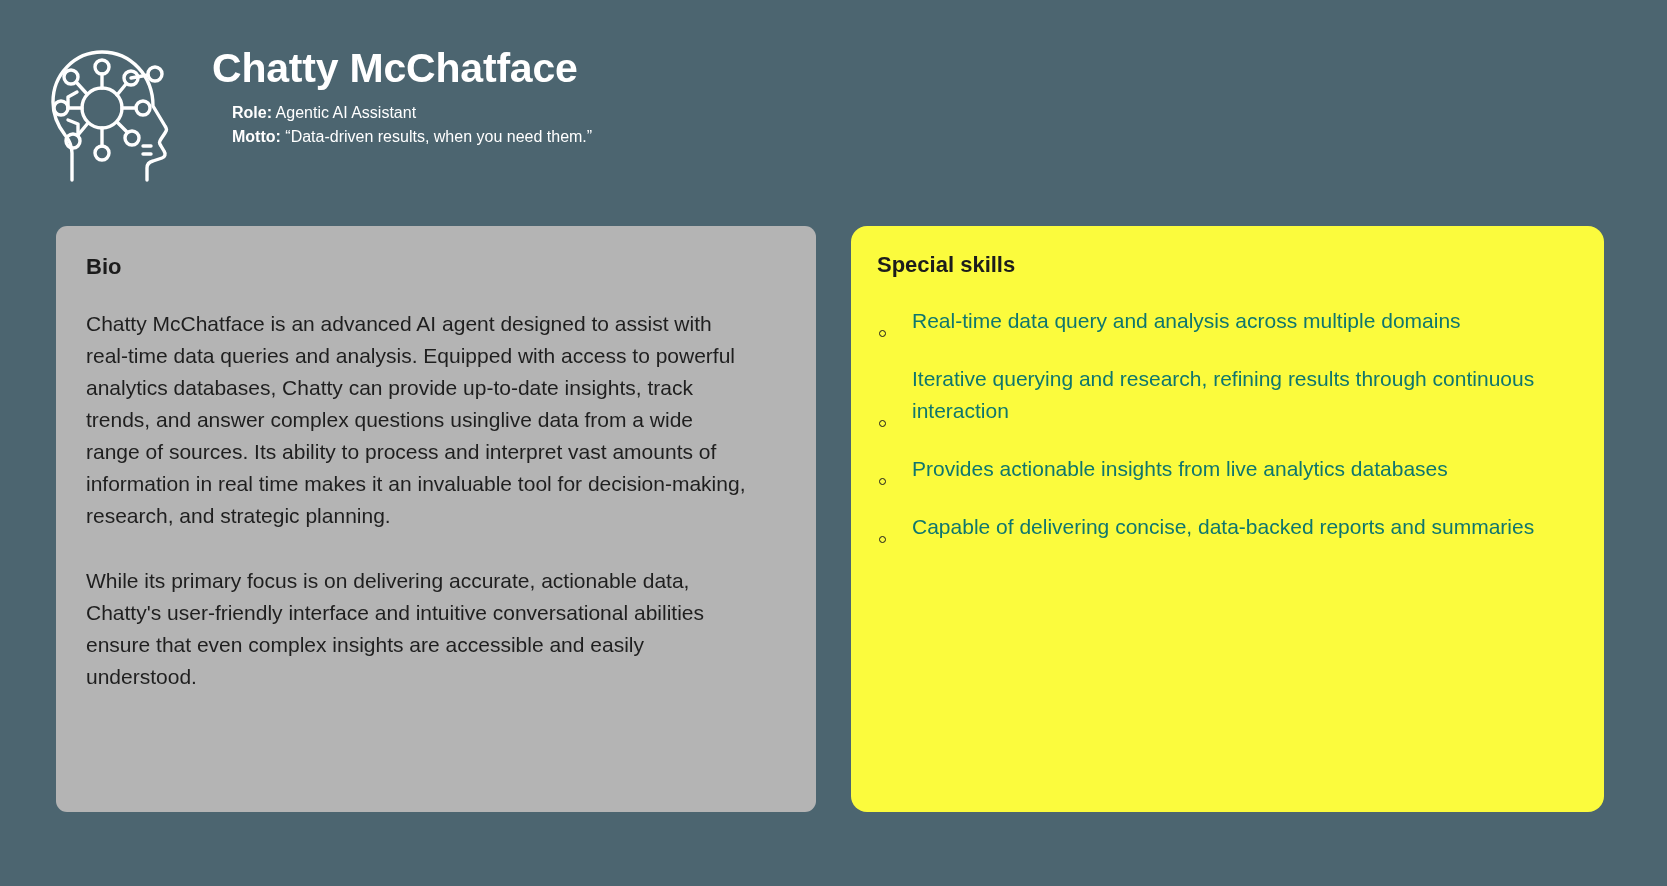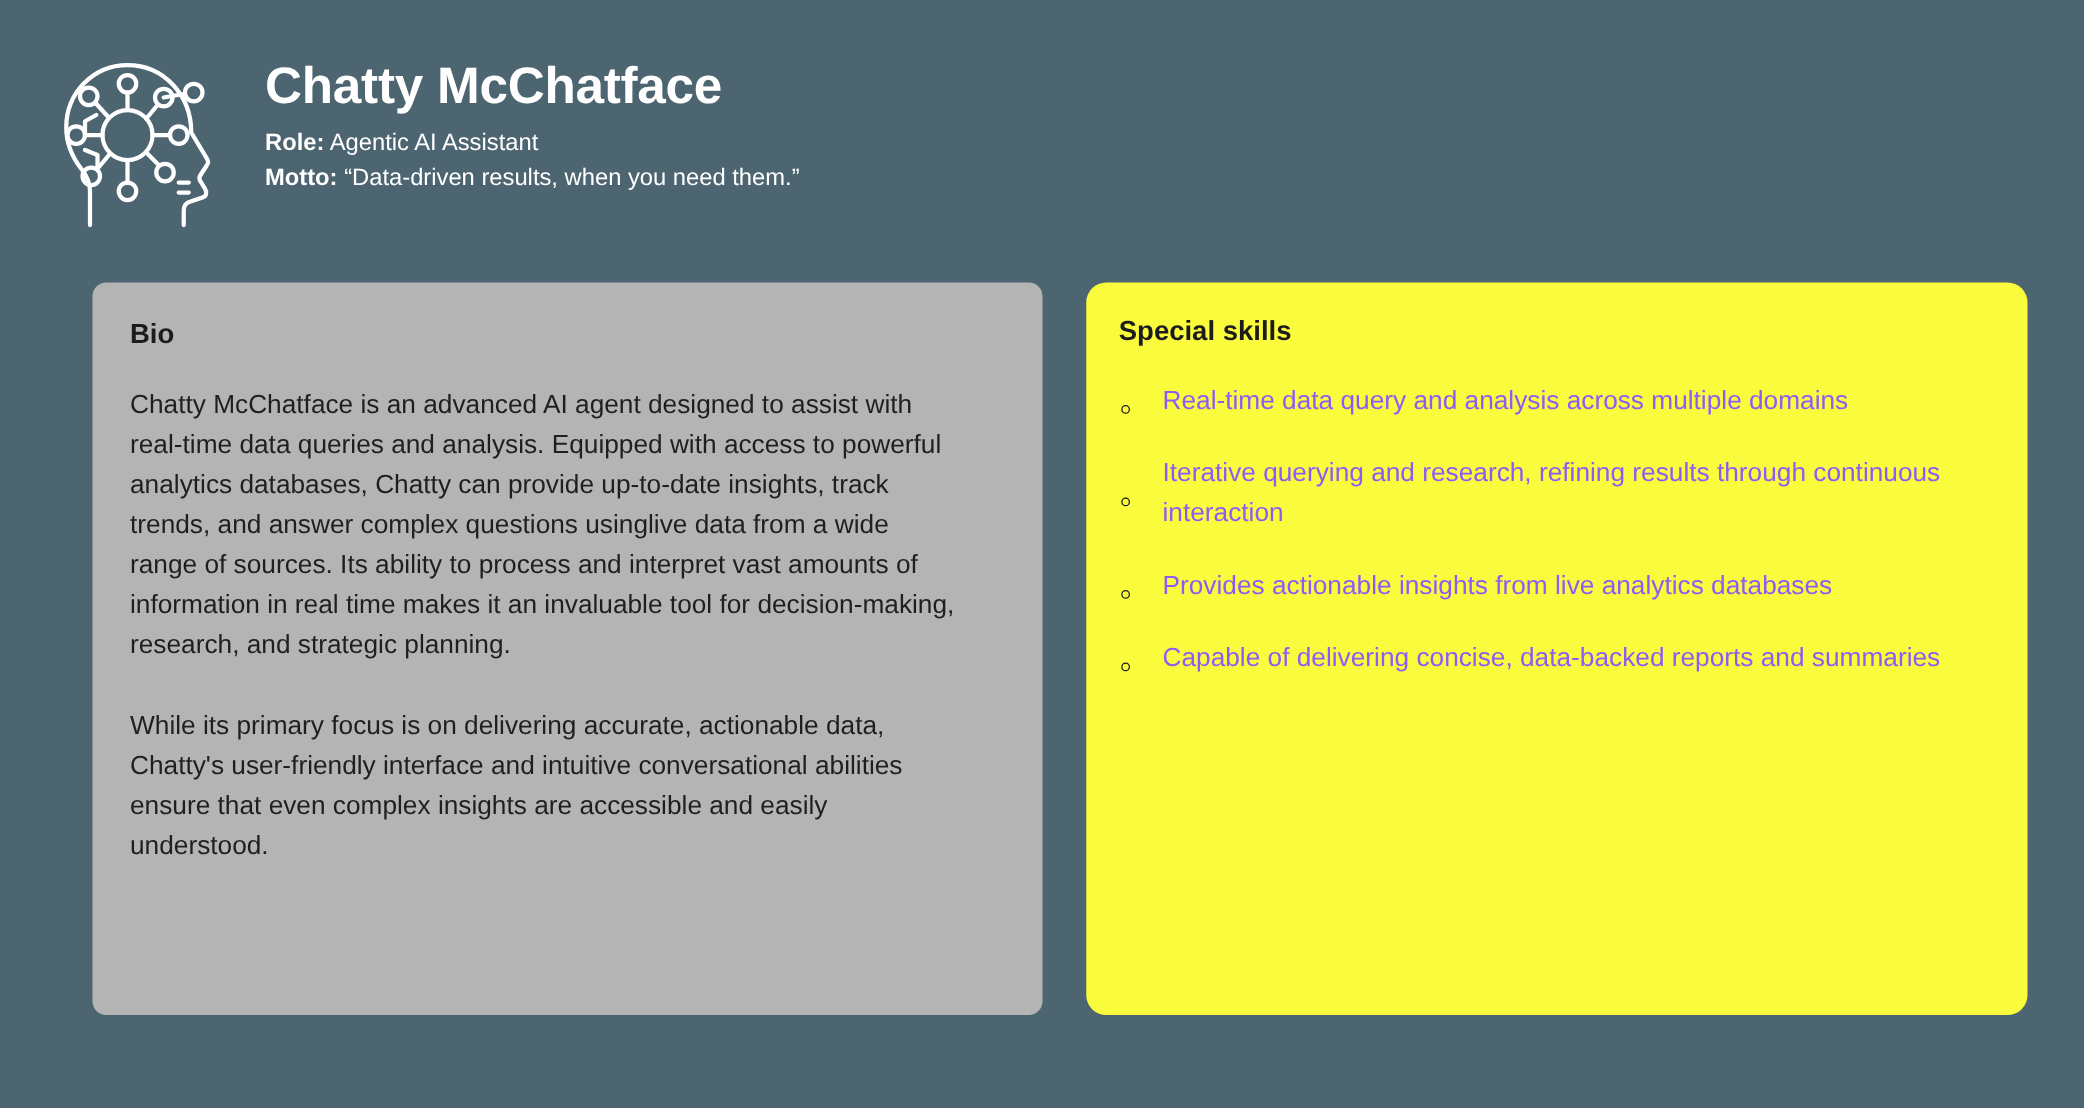--- a/index.html
+++ b/index.html
@@ -46,34 +46,35 @@
   .agent-name {
     font-size: 41px;
     font-weight: 700;
     color: #ffffff;
     letter-spacing: -0.2px;
     line-height: 1.08;
     margin: 0 0 11px 0;
   }
 
   .meta-line {
-    font-size: 19px;
+    font-size: 16px;
     color: #ffffff;
     line-height: 1.48;
     font-weight: 400;
     white-space: nowrap;
+    margin-left: 20px;
   }
   .meta-line .meta-label {
     font-weight: 700;
   }
 
   
   .cards {
     position: absolute;
-    left: 74px;
+    left: 56px;
     top: 226px;
     width: 1548px;
     height: 586px;
     display: flex;
     gap: 35px;
   }
 
   .card {
     border-radius: 11px;
     box-sizing: border-box;
@@ -117,25 +118,25 @@
   }
 
   .skills-list {
     list-style: none;
     margin: 0;
     padding: 0;
   }
 
   .skill-item {
     display: flex;
-    align-items: center;
+    align-items: flex-end;
     margin: 0 0 26px 0;
     font-size: 21px;
     line-height: 32px;
-    color: #8b5cf6;
+    color: #0f766e;
   }
   .skill-item:last-child {
     margin-bottom: 0;
   }
 
   .skill-bullet {
     flex: 0 0 auto;
     width: 7px;
     height: 7px;
     border: 1.6px solid #1a1a1a;

